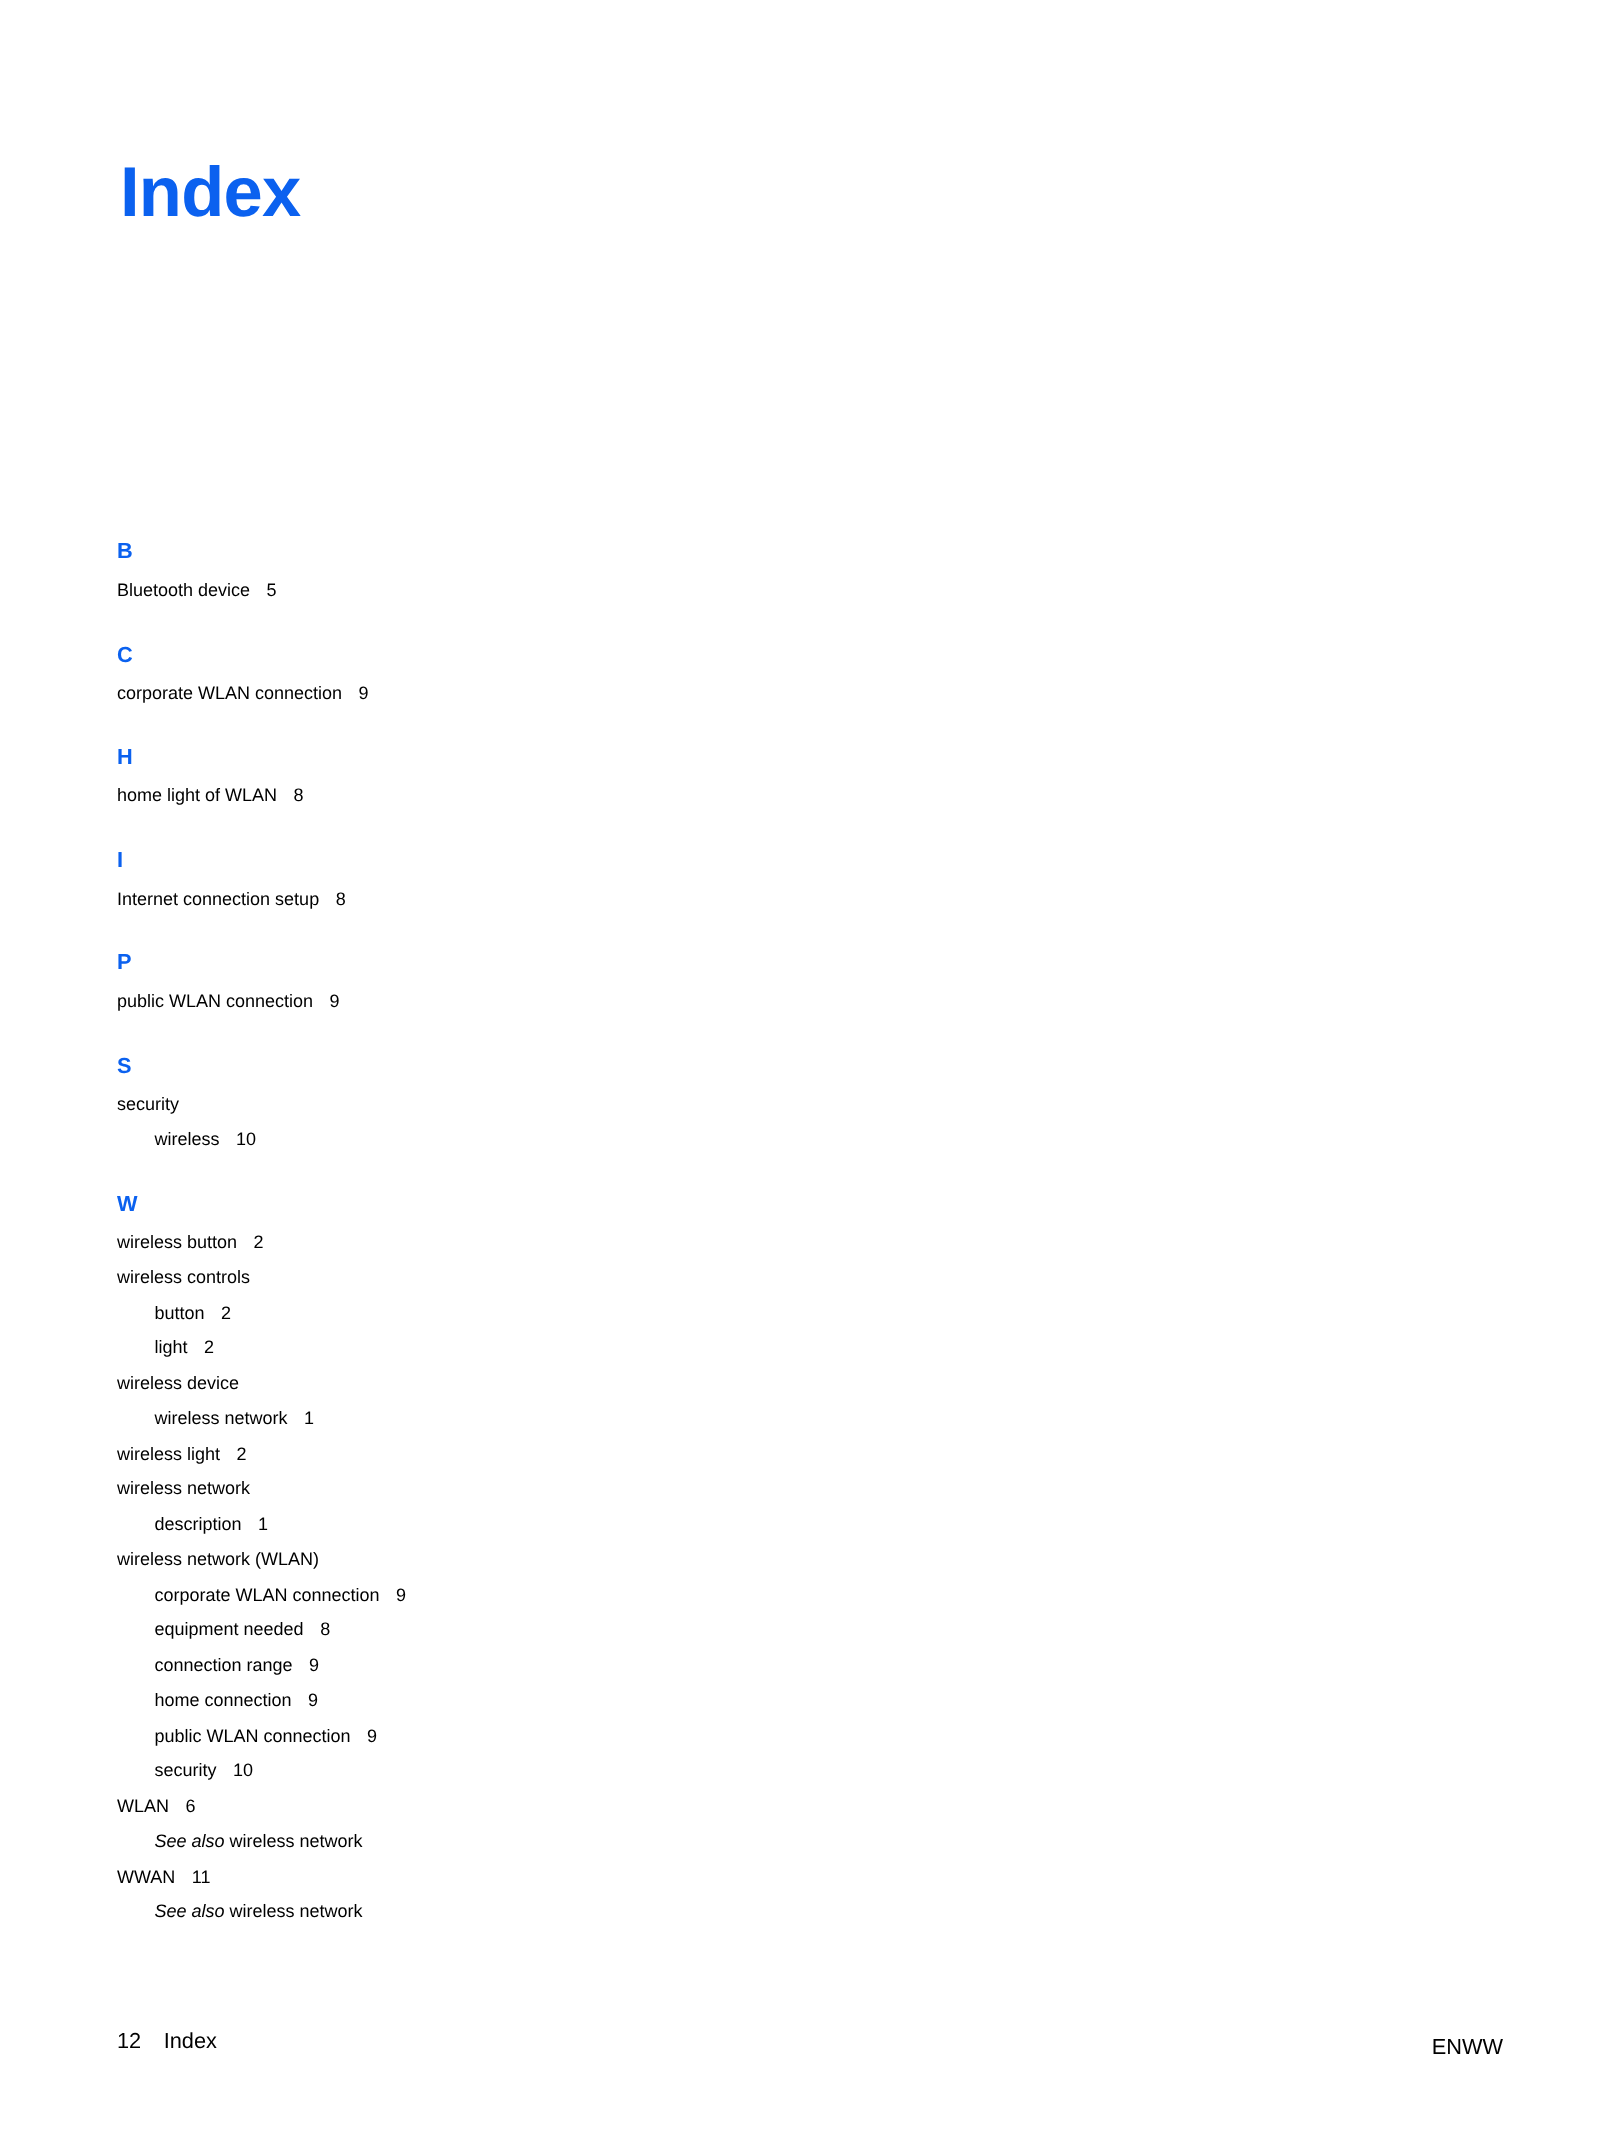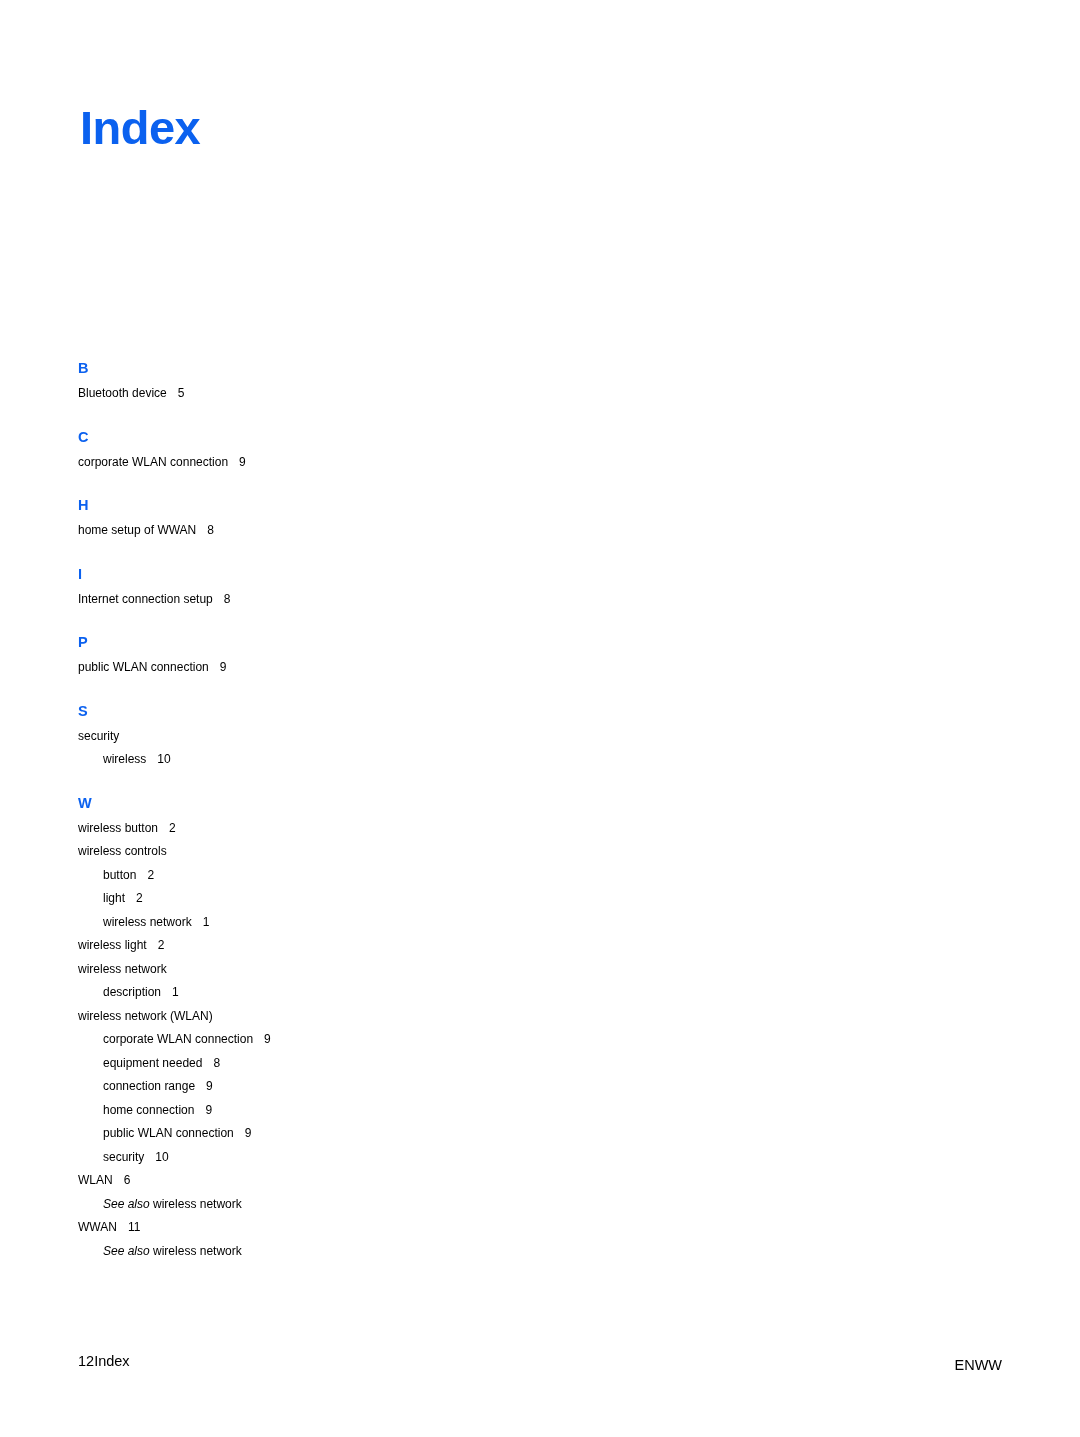--- a/index.html
+++ b/index.html
@@ -75,20 +75,21 @@
   }
   .footer-left {
     position: absolute;
     left: 0;
     top: 0;
     font-size: 14.5px;
     line-height: 22px;
     white-space: nowrap;
   }
   .footer-page-num {
+    margin-right: 15px;
   }
   .footer-right {
     position: absolute;
     right: 0;
     top: 4px;
     font-size: 14.5px;
     line-height: 22px;
     white-space: nowrap;
   }
 </style>
@@ -103,41 +104,42 @@
       <div class="section">
         <div class="section-letter">B</div>
         <div class="entry level-1"><span class="entry-term">Bluetooth device</span><span class="entry-page">5</span></div>
       </div>
       <div class="section">
         <div class="section-letter">C</div>
         <div class="entry level-1"><span class="entry-term">corporate WLAN connection</span><span class="entry-page">9</span></div>
       </div>
       <div class="section">
         <div class="section-letter">H</div>
-        <div class="entry level-1"><span class="entry-term">home setup of WWAN</span><span class="entry-page">8</span></div>
+        <div class="entry level-1"><span class="entry-term">home light of WLAN</span><span class="entry-page">8</span></div>
       </div>
       <div class="section">
         <div class="section-letter">I</div>
         <div class="entry level-1"><span class="entry-term">Internet connection setup</span><span class="entry-page">8</span></div>
       </div>
       <div class="section">
         <div class="section-letter">P</div>
         <div class="entry level-1"><span class="entry-term">public WLAN connection</span><span class="entry-page">9</span></div>
       </div>
       <div class="section">
         <div class="section-letter">S</div>
         <div class="entry level-1"><span class="entry-term">security</span></div>
         <div class="entry level-2"><span class="entry-term">wireless</span><span class="entry-page">10</span></div>
       </div>
       <div class="section">
         <div class="section-letter">W</div>
         <div class="entry level-1"><span class="entry-term">wireless button</span><span class="entry-page">2</span></div>
         <div class="entry level-1"><span class="entry-term">wireless controls</span></div>
         <div class="entry level-2"><span class="entry-term">button</span><span class="entry-page">2</span></div>
         <div class="entry level-2"><span class="entry-term">light</span><span class="entry-page">2</span></div>
+        <div class="entry level-1"><span class="entry-term">wireless device</span></div>
         <div class="entry level-2"><span class="entry-term">wireless network</span><span class="entry-page">1</span></div>
         <div class="entry level-1"><span class="entry-term">wireless light</span><span class="entry-page">2</span></div>
         <div class="entry level-1"><span class="entry-term">wireless network</span></div>
         <div class="entry level-2"><span class="entry-term">description</span><span class="entry-page">1</span></div>
         <div class="entry level-1"><span class="entry-term">wireless network (WLAN)</span></div>
         <div class="entry level-2"><span class="entry-term">corporate WLAN connection</span><span class="entry-page">9</span></div>
         <div class="entry level-2"><span class="entry-term">equipment needed</span><span class="entry-page">8</span></div>
         <div class="entry level-2"><span class="entry-term">connection range</span><span class="entry-page">9</span></div>
         <div class="entry level-2"><span class="entry-term">home connection</span><span class="entry-page">9</span></div>
         <div class="entry level-2"><span class="entry-term">public WLAN connection</span><span class="entry-page">9</span></div>

